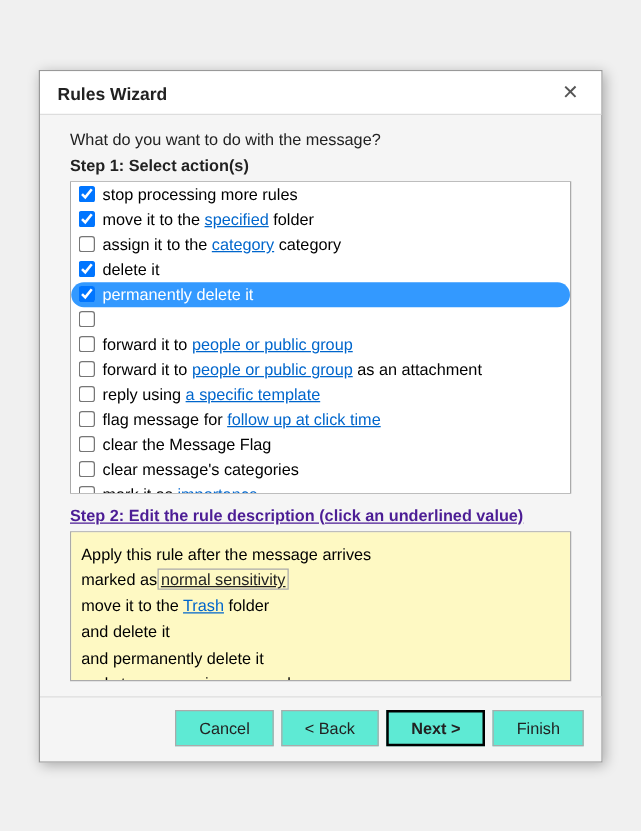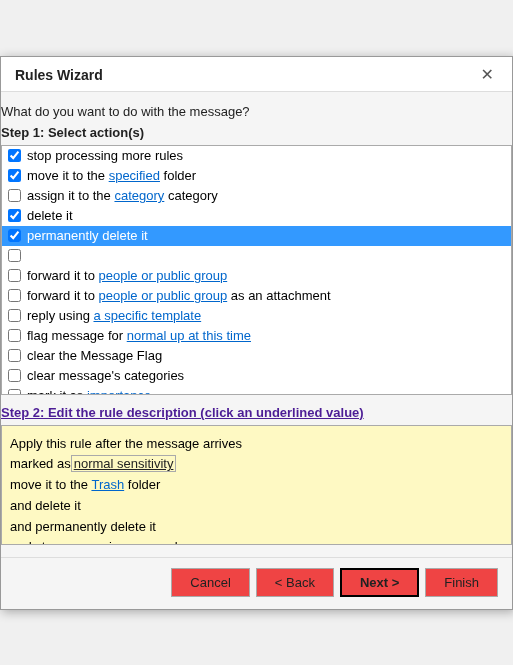--- a/index.html
+++ b/index.html
@@ -6,21 +6,21 @@
     body {
       font-family: 'Segoe UI', Tahoma, Geneva, Verdana, sans-serif;
       font-size: 13px;
       background: #f0f0f0;
       display: flex;
       align-items: center;
       justify-content: center;
       min-height: 100vh;
     }
     .dialog {
-      width: 513px;
+      width: 451px;
       background: #f5f5f5;
       border: 1px solid #999;
       box-shadow: 2px 2px 10px rgba(0,0,0,0.3);
     }
     .title-bar {
       background: #fff;
       padding: 10px 14px 8px 14px;
       display: flex;
       justify-content: space-between;
       align-items: center;
@@ -34,21 +34,21 @@
     .close-btn {
       cursor: pointer;
       font-size: 16px;
       color: #555;
       background: none;
       border: none;
       padding: 0 4px;
       line-height: 1;
     }
     .dialog-body {
-      padding: 12px 0;
+      padding: 12px 24px;
     }
     .question {
       color: #222;
       margin-bottom: 6px;
     }
     .step-label {
       font-weight: 600;
       color: #222;
       margin-bottom: 5px;
     }
@@ -62,20 +62,21 @@
     .list-item {
       display: flex;
       align-items: center;
       padding: 2px 6px;
       min-height: 20px;
       cursor: default;
     }
     .list-item.selected {
       background: #3399ff;
       color: #fff;
+      border-radius: 10px;
     }
     .list-item input[type="checkbox"] {
       margin-right: 6px;
       flex-shrink: 0;
     }
     .list-item span {
       white-space: nowrap;
     }
     a {
       color: #0066cc;
@@ -107,21 +108,21 @@
       display: flex;
       justify-content: flex-end;
       gap: 6px;
       padding: 10px 14px 12px 14px;
       border-top: 1px solid #ddd;
       background: #f5f5f5;
     }
     .btn {
       padding: 5px 18px;
       font-size: 13px;
-      background: #ef4444;
+      background: #5eead4;
       border: 1px solid #aaa;
       cursor: pointer;
       min-width: 70px;
       color: #222;
     }
     .btn-next {
       border: 2px solid #000;
       font-weight: 700;
     }
     
@@ -174,21 +175,21 @@
         <div class="list-item">
           <input type="checkbox" style="">
           <span>forward it to <a>people or public group</a> as an attachment</span>
         </div>
         <div class="list-item">
           <input type="checkbox" style="">
           <span>reply using <a>a specific template</a></span>
         </div>
         <div class="list-item">
           <input type="checkbox" style="">
-          <span>flag message for <a>normal up at this time</a></span>
+          <span>flag message for <a>follow up at click time</a></span>
         </div>
         <div class="list-item">
           <input type="checkbox" style="">
           <span>clear the Message Flag</span>
         </div>
         <div class="list-item">
           <input type="checkbox" style="">
           <span>clear message's categories</span>
         </div>
         <div class="list-item">

